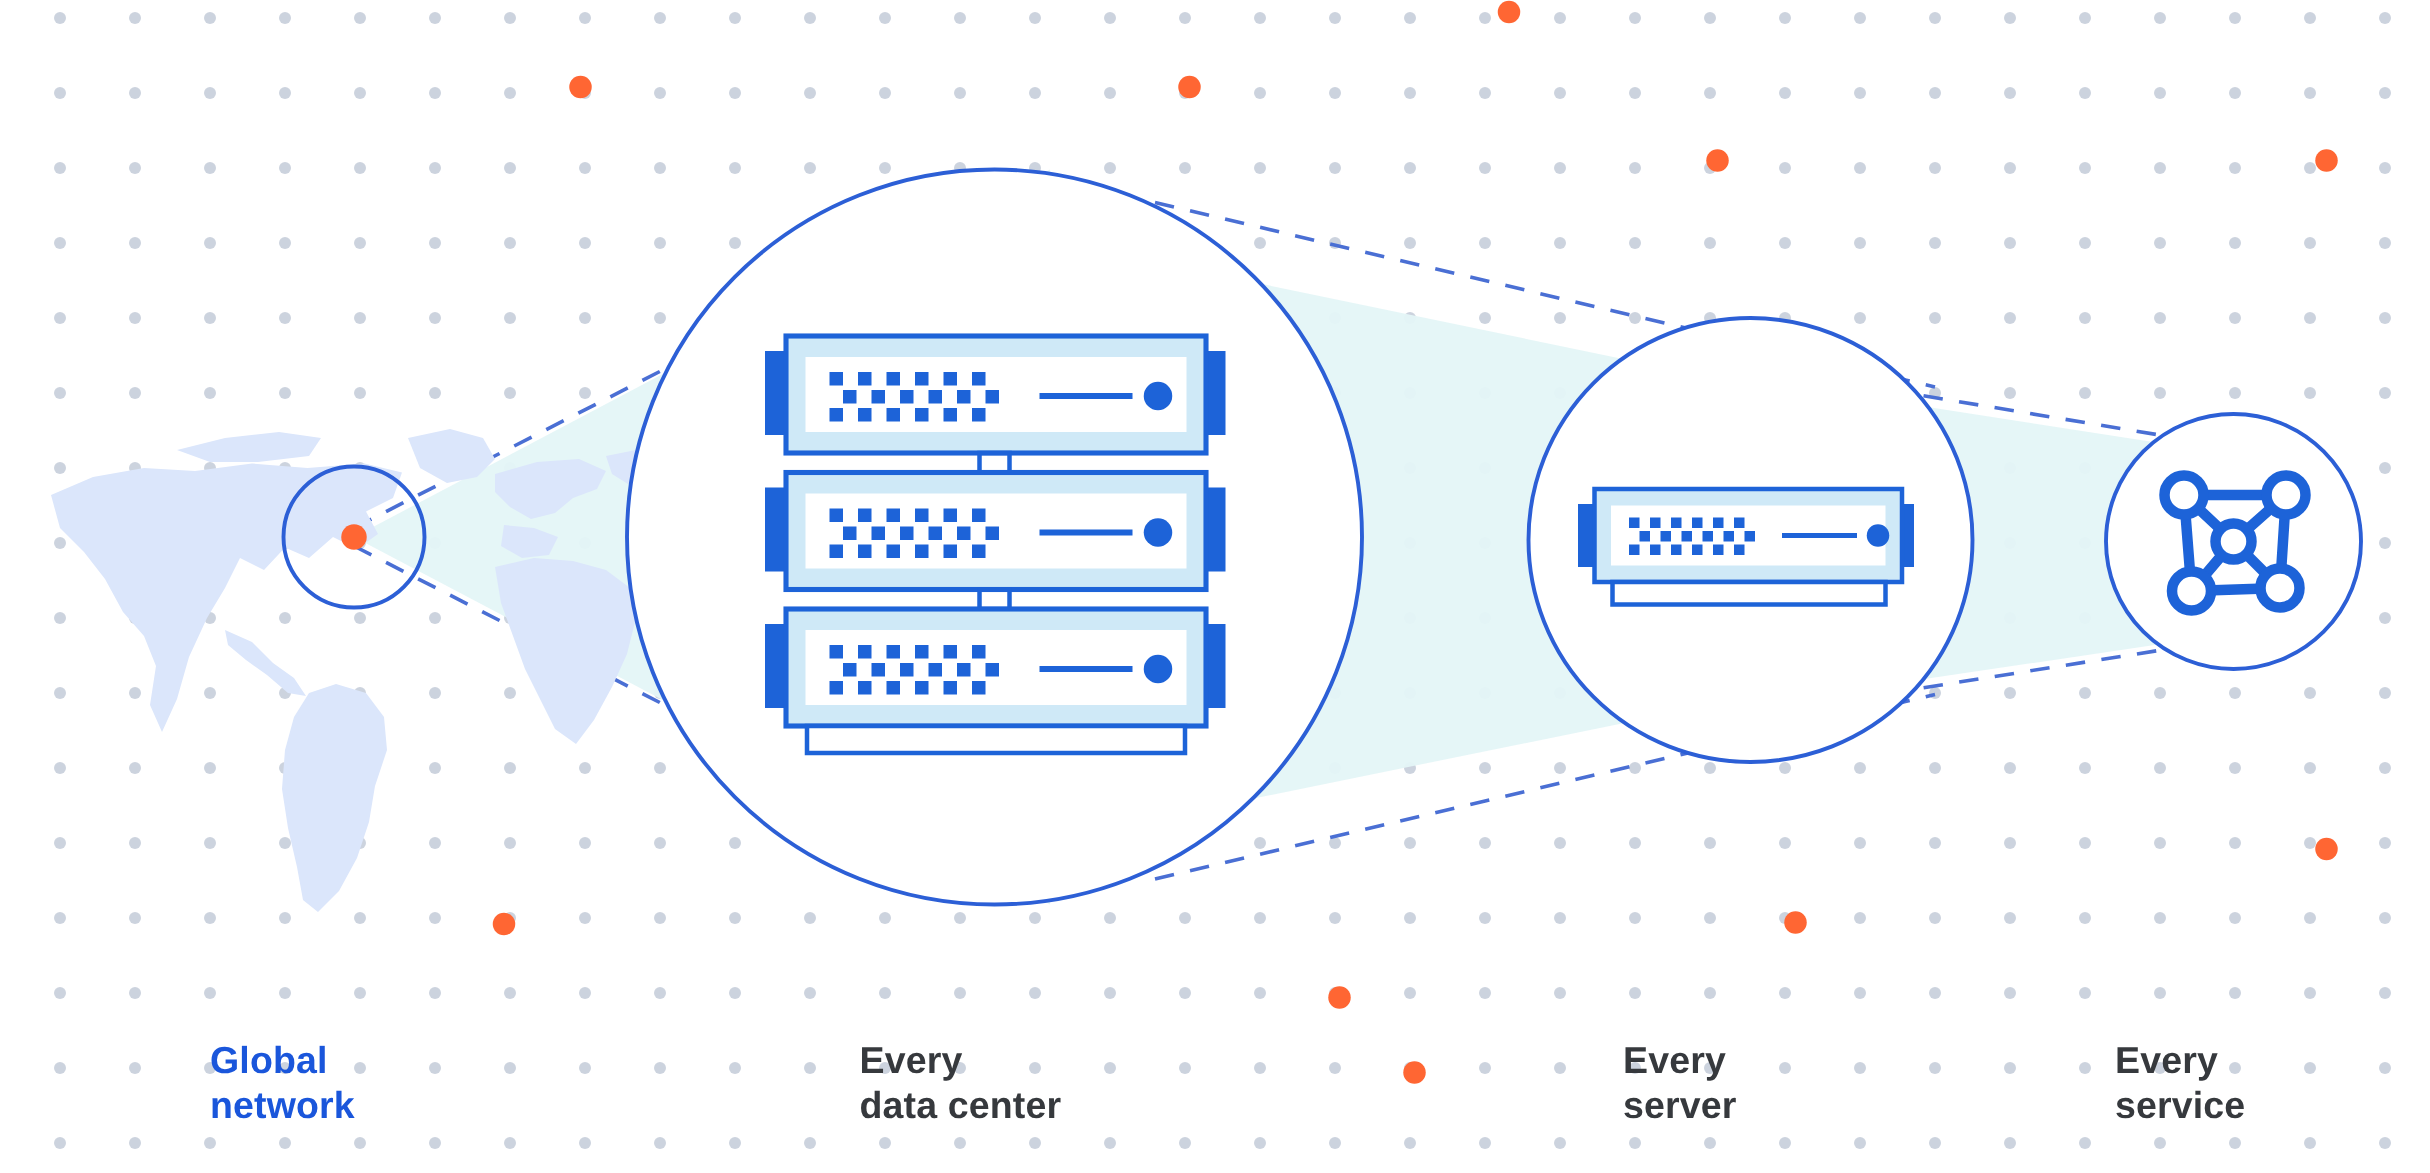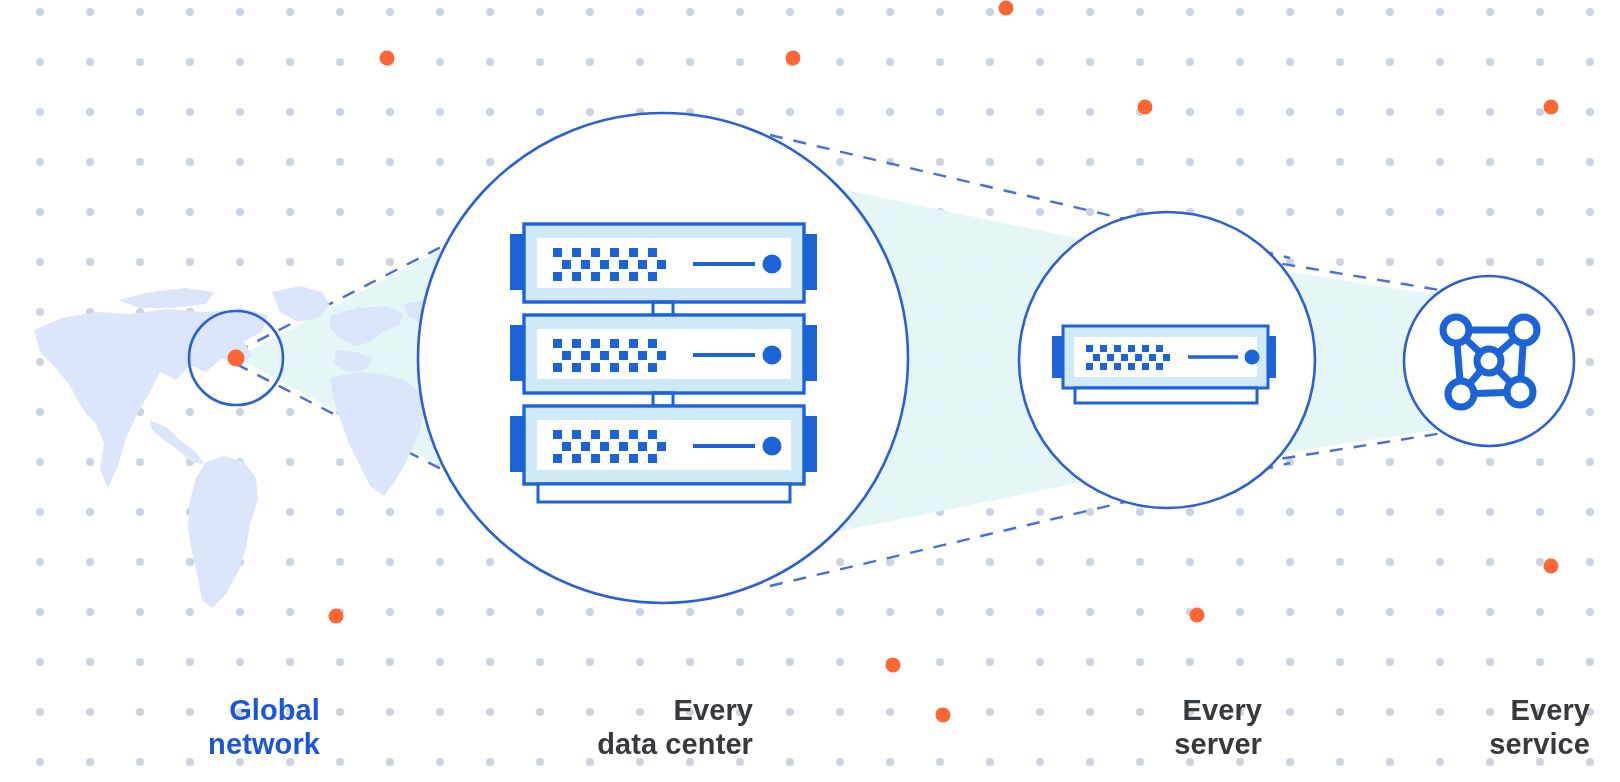--- a/index.html
+++ b/index.html
@@ -7,22 +7,22 @@
     width:1620px;height:782px;
     background:#ffffff;
     font-family:"Liberation Sans", sans-serif;
     overflow:hidden;
     position:relative;
   }
   #stage{position:absolute;inset:0;width:1620px;height:782px;}
   #stage > svg{position:absolute;top:0;left:0;}
   .lbl{
     position:absolute;
-    text-align:right;
-    font-size:29px;
+    text-align:left;
+    font-size:25px;
     font-weight:700;
     line-height:1.18;
     letter-spacing:0.1px;
     white-space:pre-line;
     color:#36393d;
   }
   .lbl.accent{color:#1a56db;}
 </style>
 </head>
 <body>

